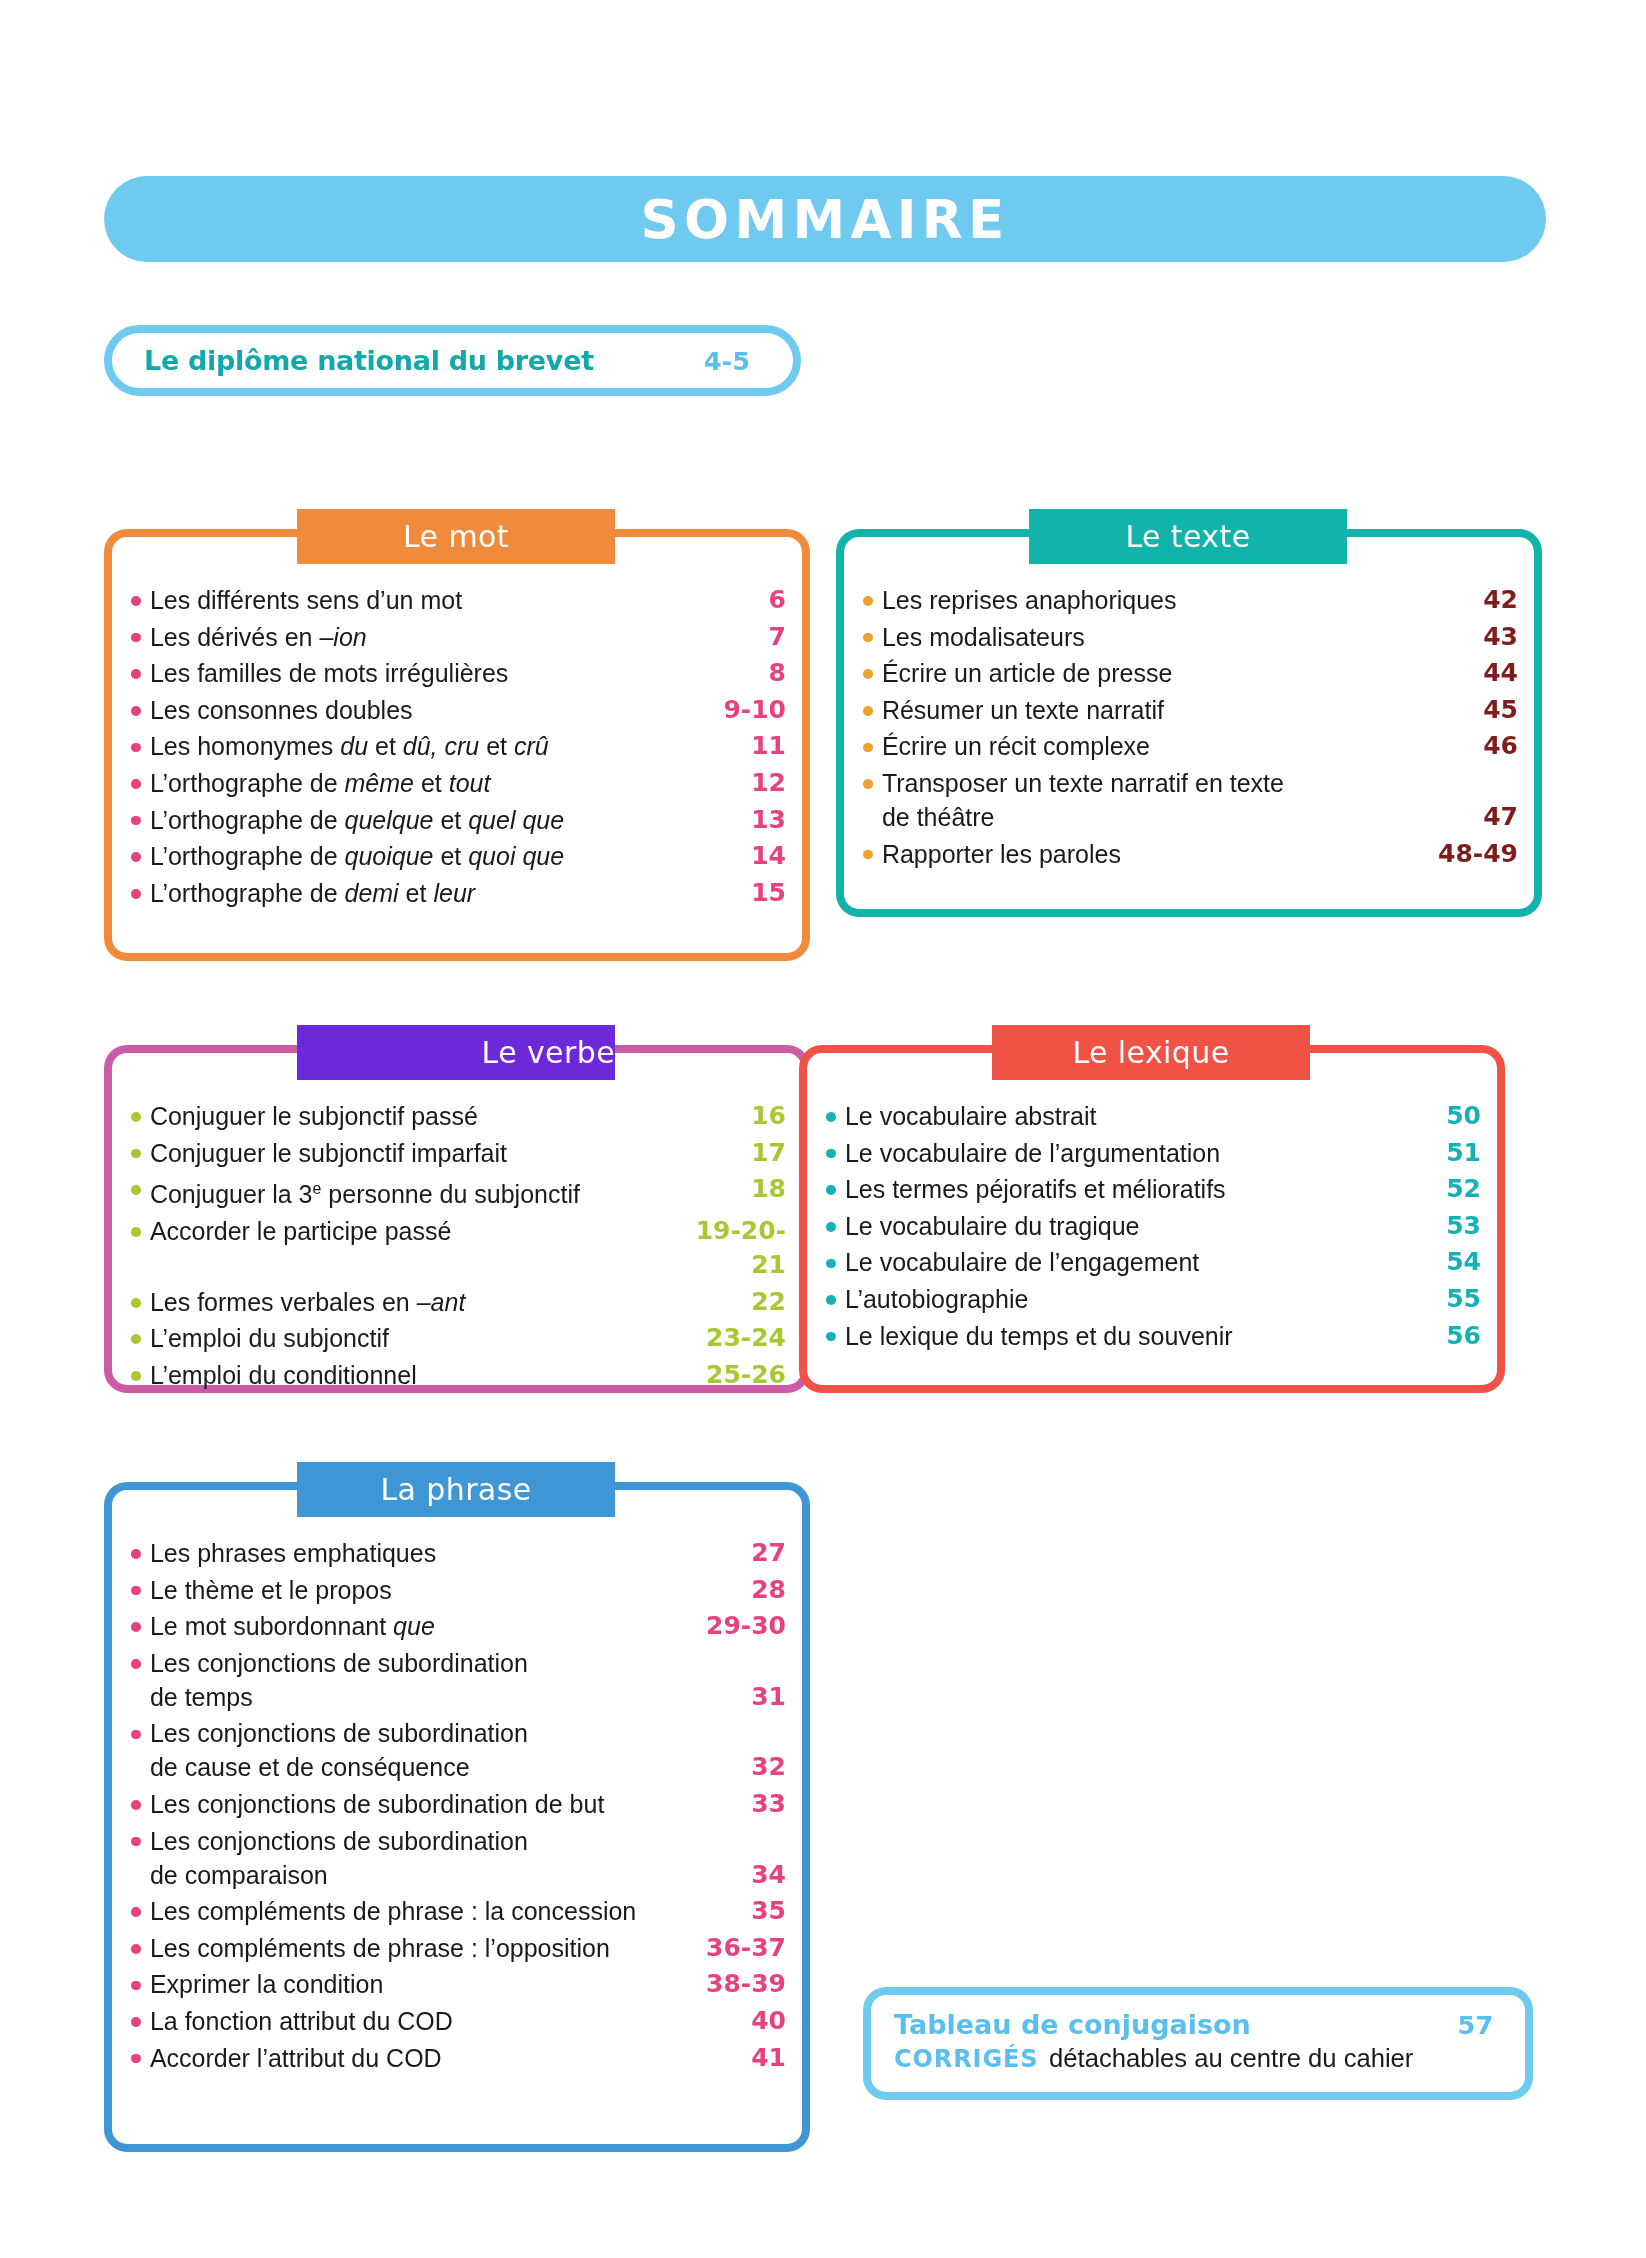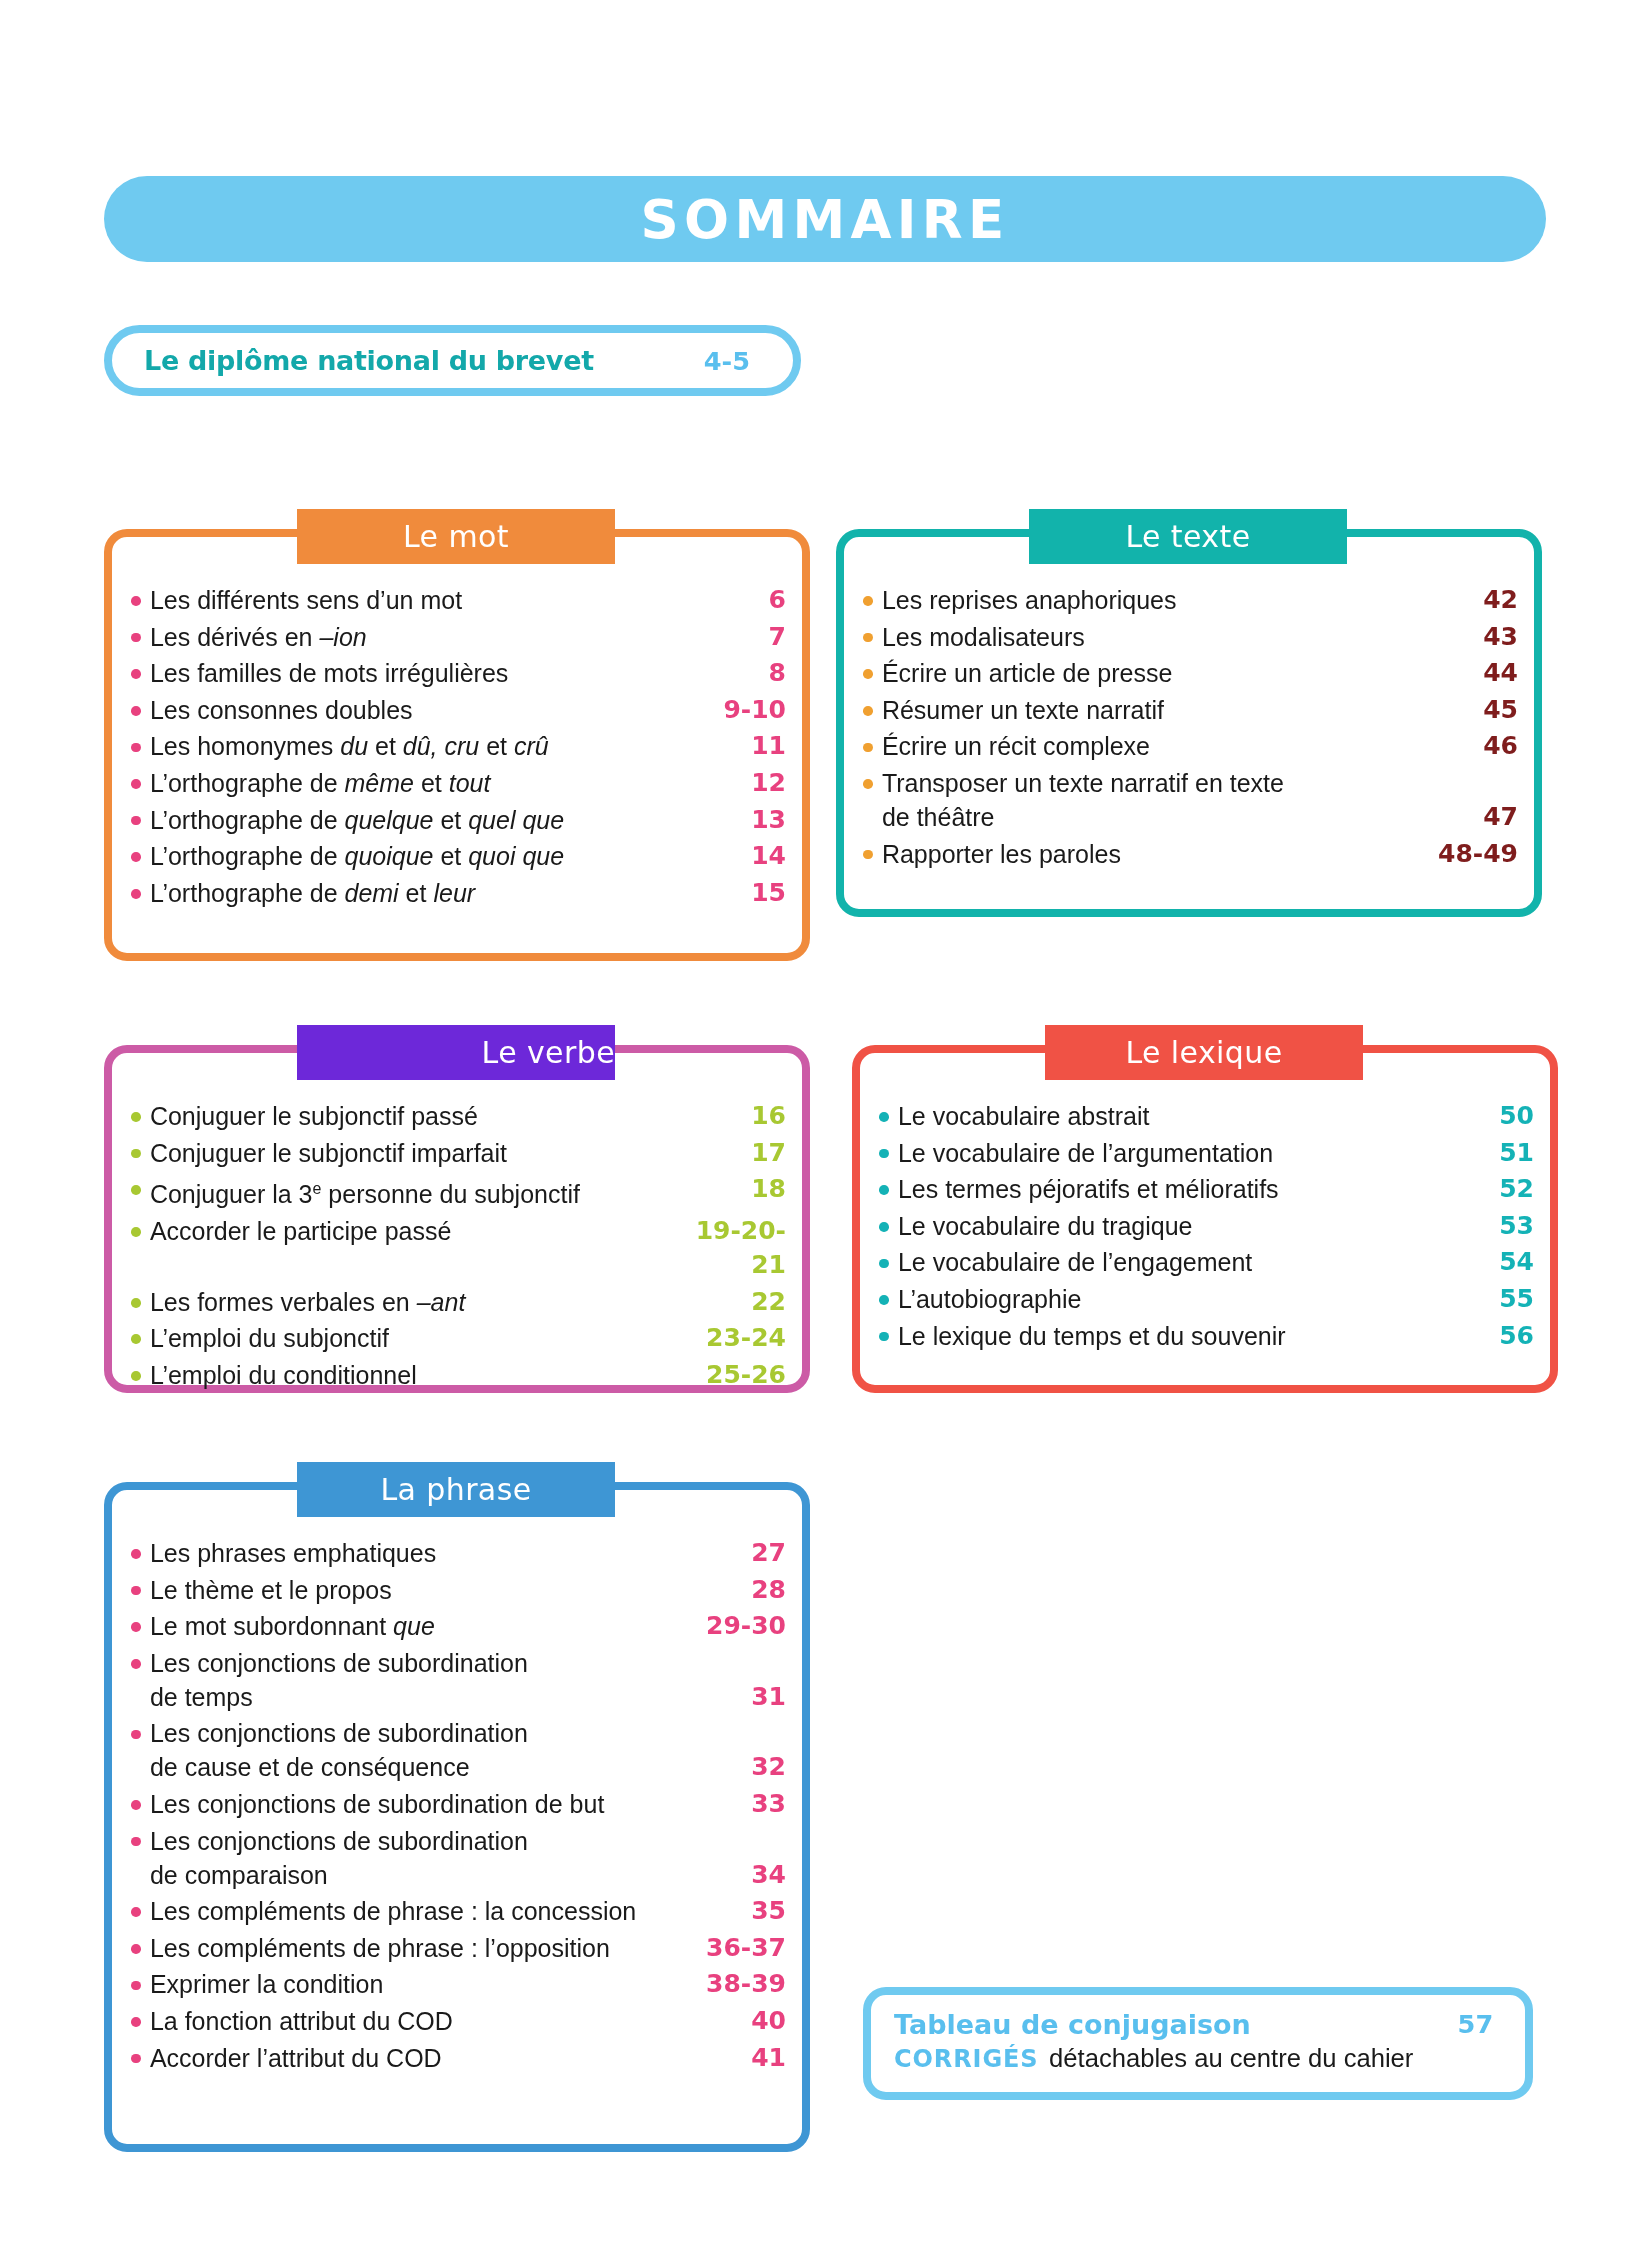--- a/index.html
+++ b/index.html
@@ -148,21 +148,21 @@
   #box-le-texte .bullet { background: #f0a030; }
   #box-le-texte .item-page { color: #7f1d1d; }
 
   
   #box-le-verbe { left: 104px; top: 1045px; width: 706px; height: 348px; border-color: #cc5ba6; }
   #box-le-verbe .box-tab { left: 185px; width: 318px; background: #6d28d9; justify-content: flex-end; }
   #box-le-verbe .bullet { background: #a8c832; }
   #box-le-verbe .item-page { color: #a8c832; }
 
   
-  #box-le-lexique { left: 852px; top: 1045px; width: 706px; height: 348px; border-color: #f05245; padding-left: 46px; }
+  #box-le-lexique { left: 799px; top: 1045px; width: 706px; height: 348px; border-color: #f05245; padding-left: 46px; }
   #box-le-lexique .box-tab { left: 185px; width: 318px; background: #f05245; }
   #box-le-lexique .bullet { background: #14b2b6; }
   #box-le-lexique .item-page { color: #14b2b6; }
 
   
   #box-la-phrase { left: 104px; top: 1482px; width: 706px; height: 670px; border-color: #3e96d4; }
   #box-la-phrase .box-tab { left: 185px; width: 318px; background: #3e96d4; }
   #box-la-phrase .bullet { background: #e8417f; }
   #box-la-phrase .item-page { color: #e8417f; }
 
@@ -174,21 +174,21 @@
     width: 670px;
     height: 113px;
     border: 8px solid #6fcaf0;
     border-radius: 23px;
     background: #ffffff;
     box-sizing: border-box;
     padding: 14px 23px 0 23px;
   }
   .footer-row1 {
     display: flex;
-    align-items: flex-start;
+    align-items: center;
     gap: 36px;
   }
   .footer-tableau {
     color: #59bfee;
     font-size: 27px;
     font-weight: bold;
     font-family: "DejaVu Sans", sans-serif;
     flex: 1 1 auto;
   }
   .footer-tableau-page {

